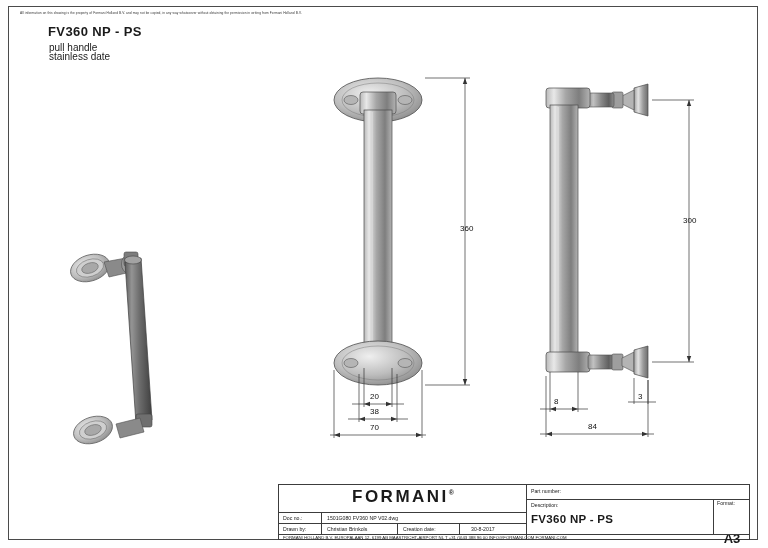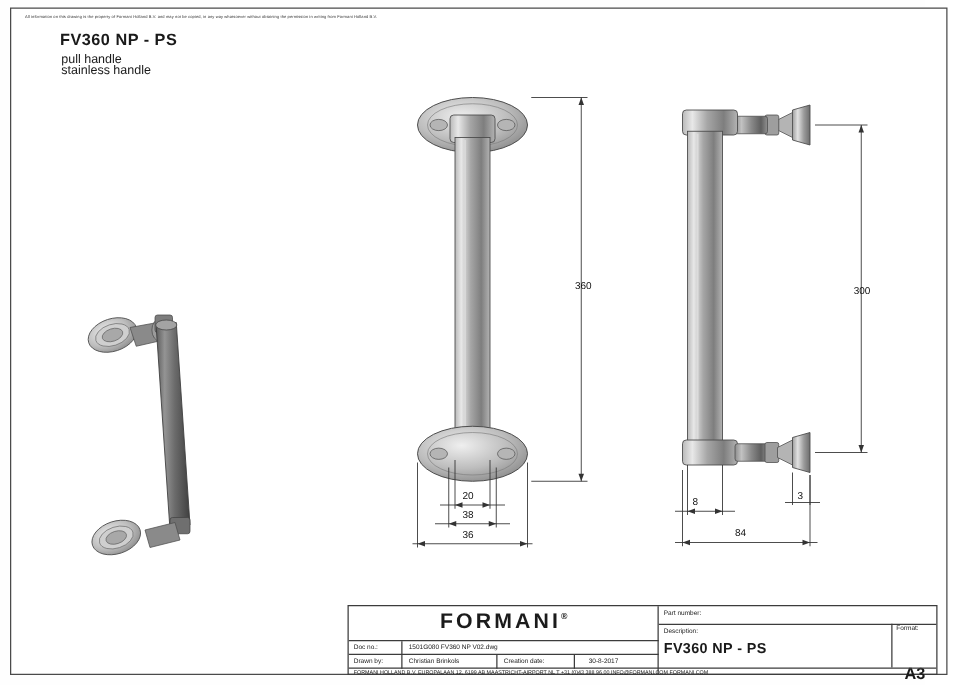--- a/index.html
+++ b/index.html
@@ -196,21 +196,21 @@
 </head>
 <body>
 
 <div id="sheet">
 
   <div class="frame"></div>
 
   <div class="copyright">All information on this drawing is the property of Formani Holland B.V. and may not be copied, in any way whatsoever without obtaining the permission in writing from Formani Holland B.V.</div>
   <div class="title-main">FV360 NP - PS</div>
   <div class="subtitle">pull handle</div>
-  <div class="subtitle" style="top:53px;">stainless handle</div>
+  <div class="subtitle" style="top:53px;">stainless date</div>
 
   <svg class="svg-layer" viewBox="0 0 768 548">
     <defs>
       <linearGradient id="barGrad" x1="0" y1="0" x2="1" y2="0">
         <stop offset="0%" stop-color="#b9b9b9"></stop>
         <stop offset="18%" stop-color="#e8e8e8"></stop>
         <stop offset="45%" stop-color="#a6a6a6"></stop>
         <stop offset="75%" stop-color="#7e7e7e"></stop>
         <stop offset="100%" stop-color="#b3b3b3"></stop>
       </linearGradient>
@@ -363,22 +363,22 @@
 
       <line x1="634" y1="378" x2="634" y2="404"></line>
       <line x1="648" y1="380" x2="648" y2="404"></line>
       <line x1="628" y1="402" x2="656" y2="402"></line>
     </g>
   </svg>
 
   <div class="dim" style="left:460px; top:224px;">360</div>
   <div class="dim" style="left:370px; top:392px;">20</div>
   <div class="dim" style="left:370px; top:407px;">38</div>
-  <div class="dim" style="left:370px; top:423px;">36</div>
-  <div class="dim" style="left:683px; top:228px;">300</div>
+  <div class="dim" style="left:370px; top:423px;">70</div>
+  <div class="dim" style="left:683px; top:216px;">300</div>
   <div class="dim" style="left:554px; top:397px;">8</div>
   <div class="dim" style="left:588px; top:422px;">84</div>
   <div class="dim" style="left:638px; top:392px;">3</div>
 
   <div class="titleblock">
 
     <div class="tb-left">
       <div class="tb-logo"><span>FORMANI</span><sup>®</sup></div>
 
       <div class="tb-row r1">

